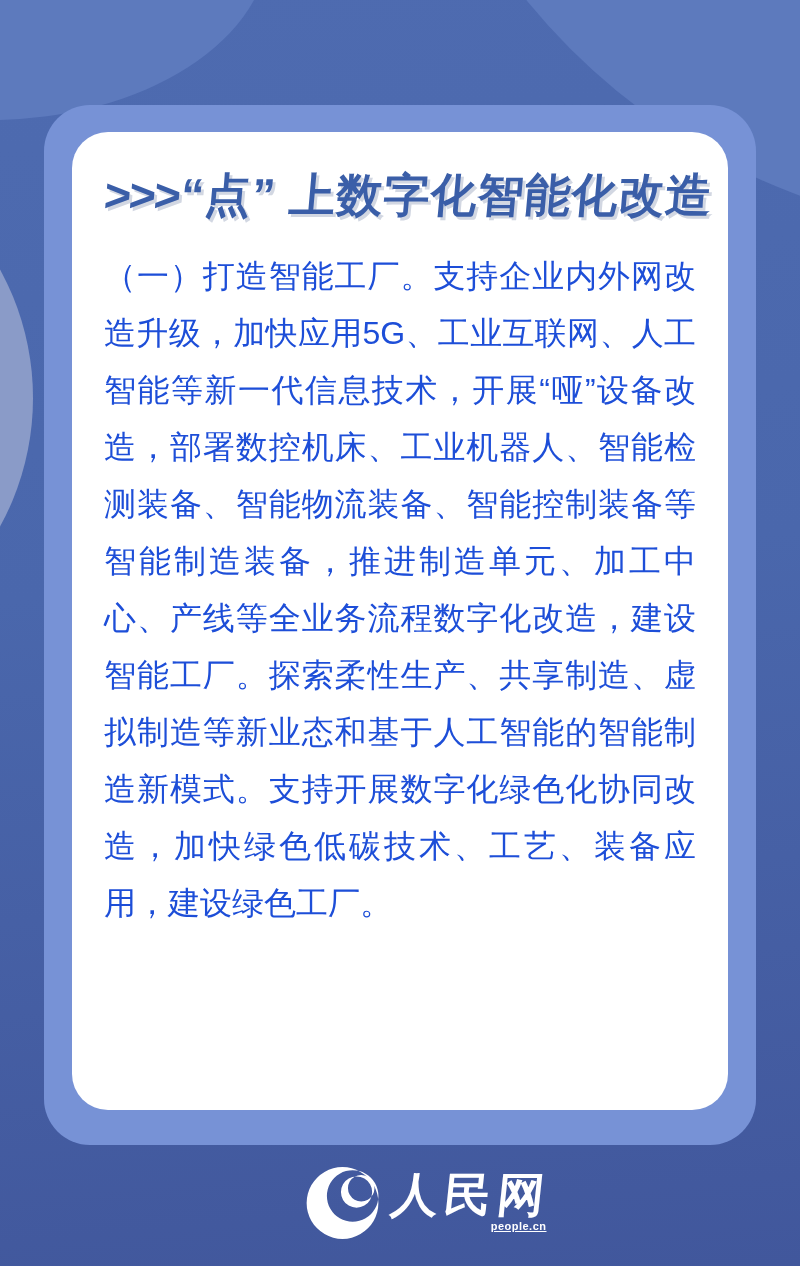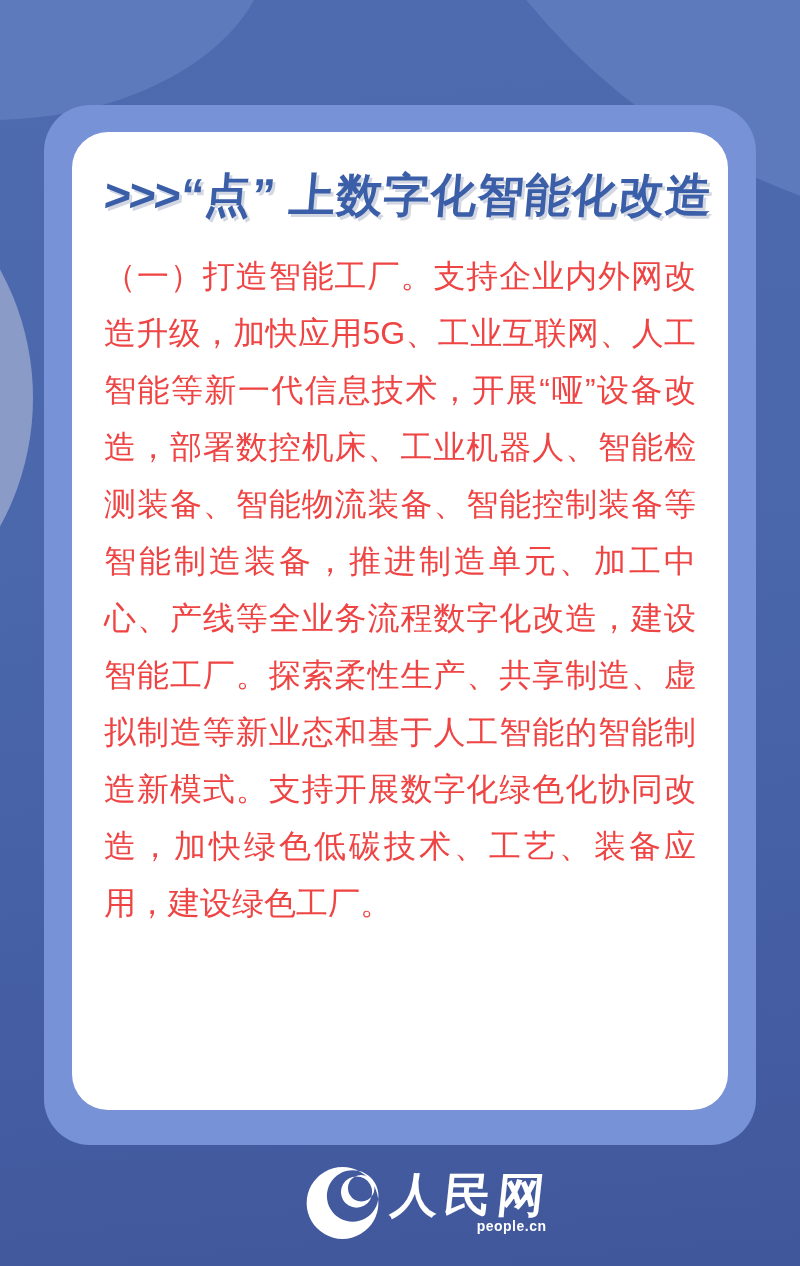--- a/index.html
+++ b/index.html
@@ -77,21 +77,21 @@
     transform-origin: left bottom;
     text-shadow: 3px 3px 0 #d2d7e2;
   }
   .title .arrows {
     margin-right: 2px;
     letter-spacing: -2px;
   }
   .body-text {
     margin-top: 26px;
     padding: 0 2px;
-    color: #ef4444;
+    color: #1d4ed8;
     font-size: 32px;
     line-height: 57px;
     text-align: justify;
     text-justify: inter-ideograph;
   }
   .body-text p {
     margin: 0;
   }
   
   .footer {
@@ -116,26 +116,27 @@
   }
   .logo-cn {
     font-size: 47px;
     line-height: 48px;
     font-weight: 700;
     letter-spacing: 6px;
     transform: skewX(-6deg);
     white-space: nowrap;
   }
   .logo-en {
-    font-size: 14px;
+    font-size: 11px;
     line-height: 20px;
     font-weight: 700;
     letter-spacing: 0.5px;
     margin-top: -3px;
     padding-right: 4px;
+    text-decoration: underline;
   }
 </style>
 </head>
 <body>
 
 <div class="stage">
 
   <div class="blob blob-tl"></div>
   <div class="blob blob-tr"></div>
   <div class="blob circle-left"></div>

